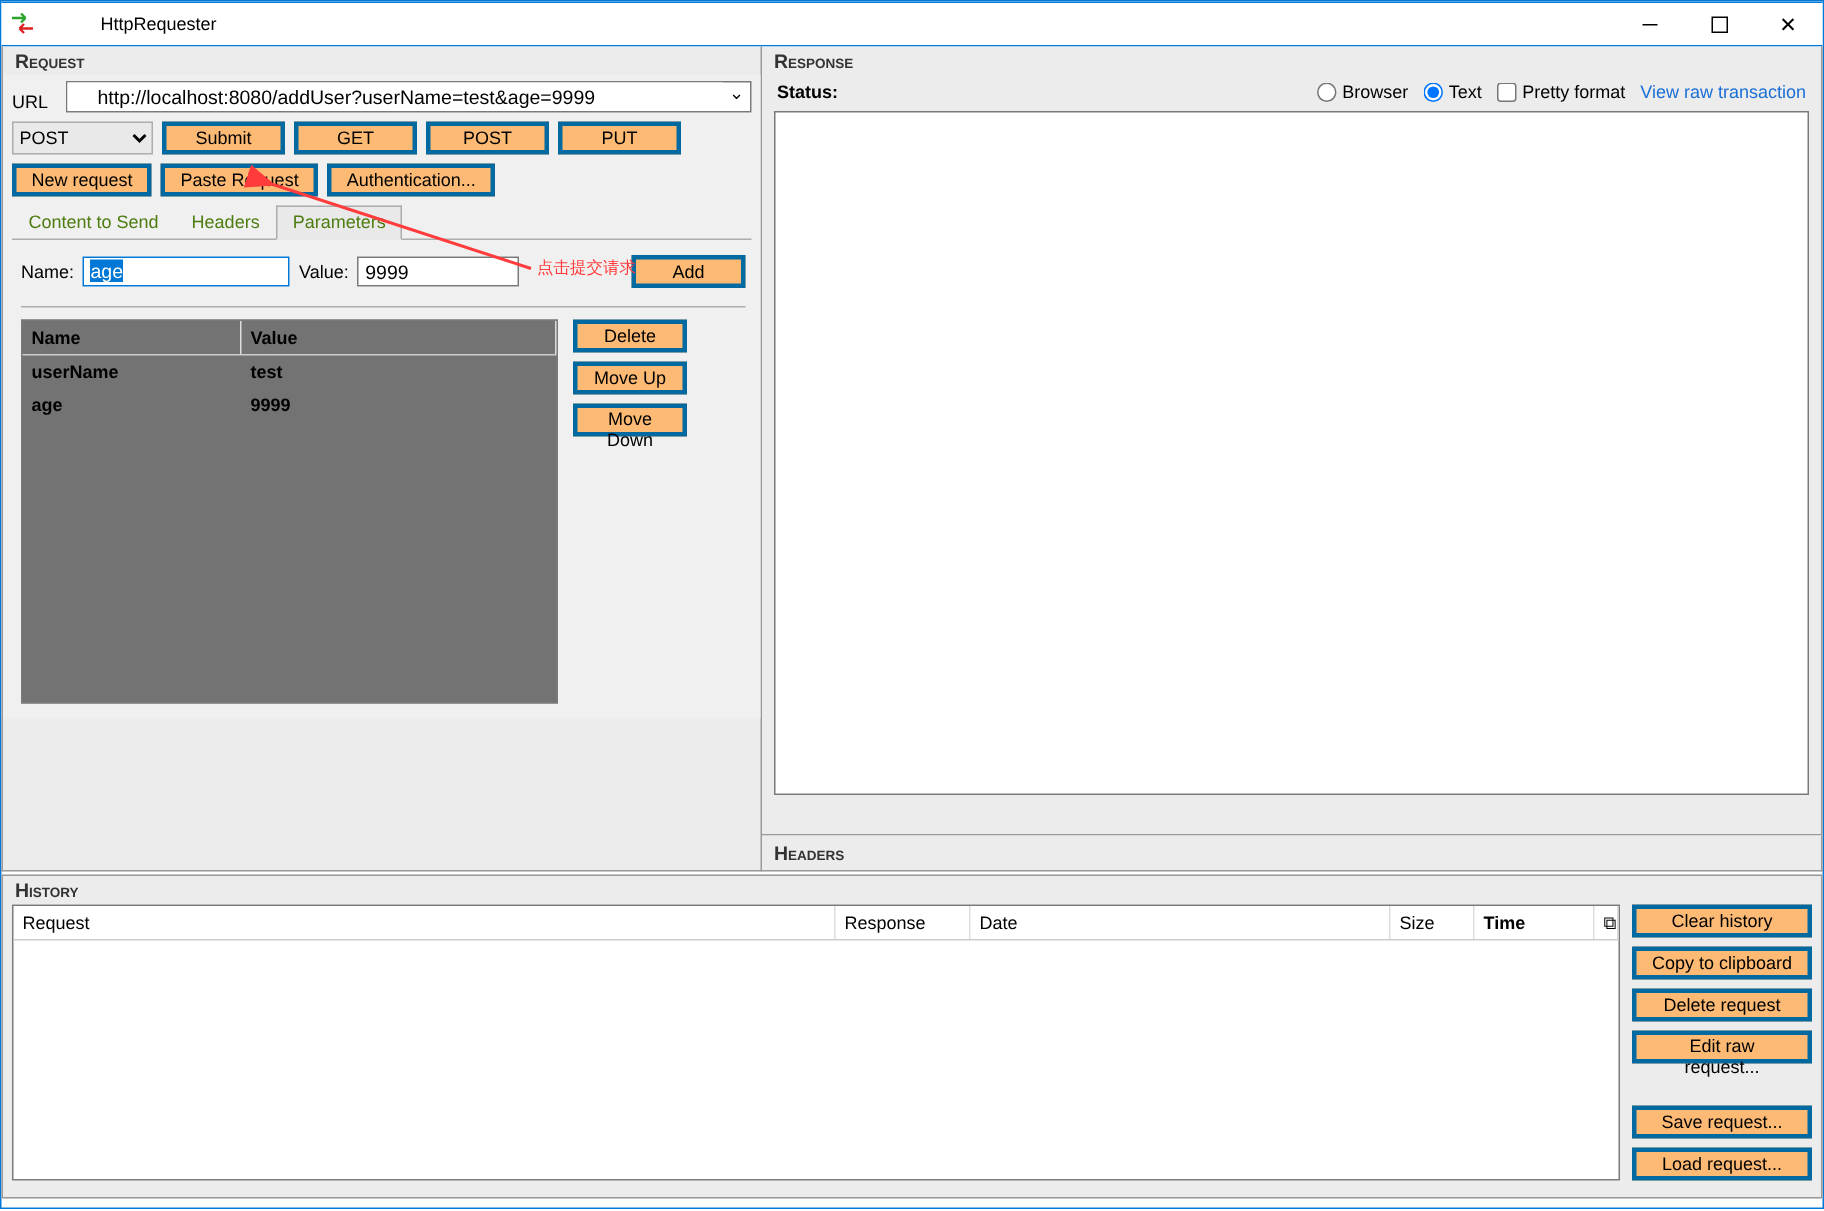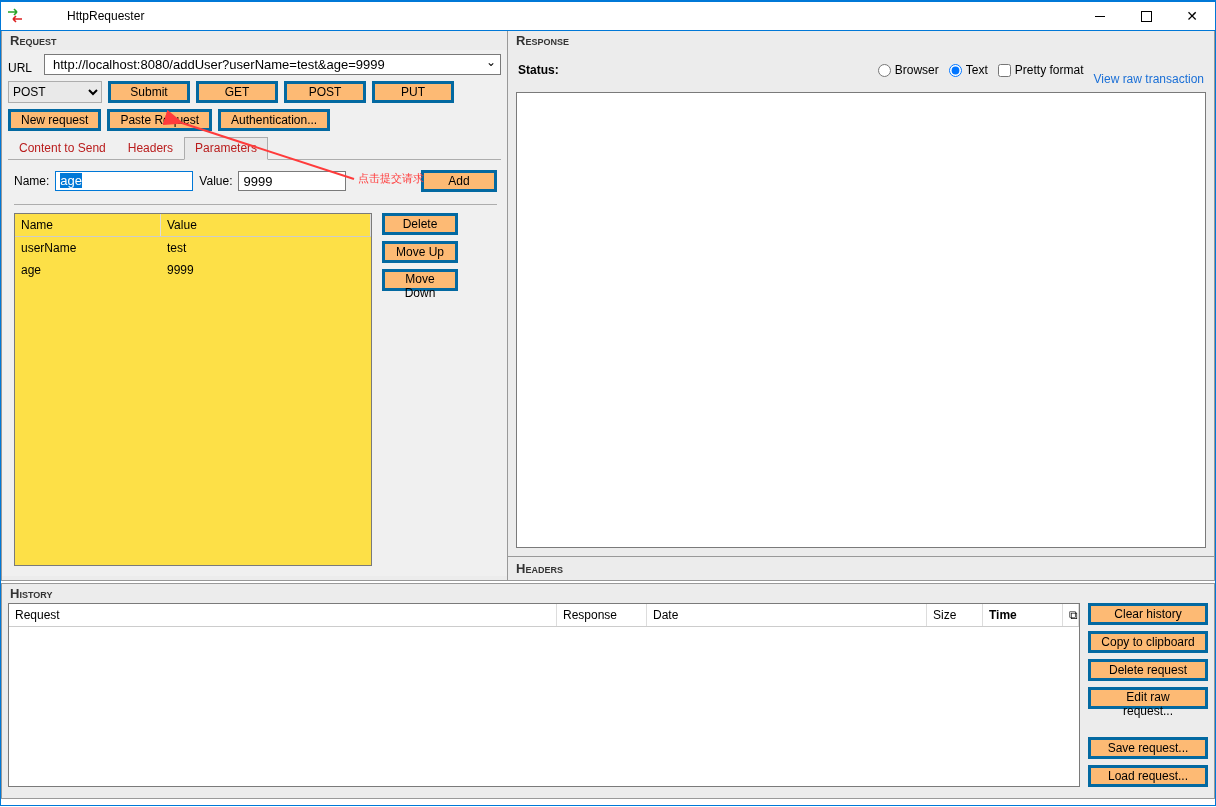--- a/index.html
+++ b/index.html
@@ -23,61 +23,61 @@
 .panel-left { width: 507px; border: 1px solid #999; border-top: none; background: #ececec; position: relative; }
 .panel-right { flex: 1; display: flex; flex-direction: column; }
 
 .section-title { font-variant: small-caps; font-weight: bold; font-size: 13px; padding: 2px 8px; color: #333; }
 
 
 .req-body { background: #f0f0f0; padding: 2px 6px 6px 6px; }
 .url-row { display: flex; align-items: flex-end; gap: 4px; margin: 2px 0 6px 0; }
 .url-row label { width: 32px; }
 .url-row .url-combo { flex: 1; display: flex; border: 1px solid #7a7a7a; background: #fff; }
-.url-row .url-combo input { flex: 1; border: none; padding: 2px 8px; font-size: 13px; outline: none; }
+.url-row .url-combo input { flex: 1; border: none; padding: 2px 20px; font-size: 13px; outline: none; }
 .url-row .url-combo .dd { width: 18px; text-align: center; border-left: 0; }
 
 .btn-row { display: flex; gap: 6px; margin-bottom: 6px; }
 select.method { width: 94px; height: 22px; background: #e9e9e9; border: 1px solid #adadad; font-size: 12px; }
 .btn { background: #fdba74; border: 3px solid #0369a1; height: 22px; padding: 0 10px; font-size: 12px; cursor: default; }
 .btn.w80 { width: 82px; }
 
 .btn-row2 { display: flex; gap: 6px; margin-bottom: 6px; }
 .tabs { display: flex; border-bottom: 1px solid #adadad; margin-top: 2px; }
-.tabs .tab { padding: 3px 10px 4px 10px; color: #b91c1c; cursor: default; border: 1px solid transparent; border-bottom: none; }
+.tabs .tab { padding: 3px 10px 4px 10px; color: #4d7c0f; cursor: default; border: 1px solid transparent; border-bottom: none; }
 .tabs .tab.active { background: #e9e9e9; border: 1px solid #adadad; border-bottom: 1px solid #e9e9e9; margin-bottom: -1px; }
 
 .params-area { padding: 10px 4px 4px 6px; }
 .param-input-row { display: flex; align-items: center; gap: 6px; margin-bottom: 12px; }
 .param-input-row label { }
 .param-input-row input { border: 1px solid #7a7a7a; height: 20px; padding: 1px 4px; font-size: 13px; }
 .param-input-row input.val-in { width: 108px; }
 .side-btns { display: flex; flex-direction: column; gap: 6px; }
 .side-btns .btn { width: 76px; }
 
 .param-table-wrap { display: flex; gap: 10px; }
-.param-table { border: 1px solid #7a7a7a; background: #fde047; width: 358px; height: 353px; }
+.param-table { border: 1px solid #7a7a7a; background: #737373; width: 358px; height: 256px; font-weight: bold; }
 .param-table .hdr { display: flex; border-bottom: 1px solid #ccc; }
 .param-table .hdr div { padding: 4px 6px; border-right: 1px solid #ddd; }
 .param-table .hdr .c1 { width: 146px; }
 .param-table .hdr .c2 { flex: 1; }
 .param-table .row { display: flex; justify-content: flex-end; }
 .param-table .row div { padding: 4px 6px; }
 .param-table .row .c1 { width: 146px; }
 .param-table .row .c2 { flex: 1; }
 
 hr.sep { border: none; border-top: 1px solid #adadad; margin: 2px 0 8px 0; }
 
 
 .resp-top { background: #ececec; border: 1px solid #999; border-top: none; border-left: none; padding: 0; }
 .format-ctrls { display: flex; align-items: center; gap: 10px; padding: 4px 10px 6px 10px; }
 .format-ctrls .status-lbl { font-weight: bold; flex: 1; }
 .radio-item, .check-item { display: flex; align-items: center; gap: 4px; }
 .radio-item input, .check-item input { margin: 0; }
-.link { color: #1a6fd6; cursor: pointer; margin-top: 18px; }
+.link { color: #1a6fd6; cursor: pointer; }
 .resp-body { border: 1px solid #7a7a7a; background: #fff; margin: 0 8px 6px 8px; height: 456px; }
 .resp-headers-sec { background: #ececec; border: 1px solid #999; border-left: none; border-top: none; padding: 2px 0; }
 
 
 .history-sec { border: 1px solid #999; background: #ececec; margin-top: 2px; height: 216px; padding: 0; }
 .history-body { display: flex; padding: 0 6px 6px 6px; gap: 8px; height: 190px; }
 .history-table { border: 1px solid #7a7a7a; background: #fff; flex: 1; }
 .history-table .hdr { display: flex; border-bottom: 1px solid #ccc; }
 .history-table .hdr div { padding: 4px 6px; border-right: 1px solid #ddd; }
 .history-table .hdr .c-req { width: 548px; }

